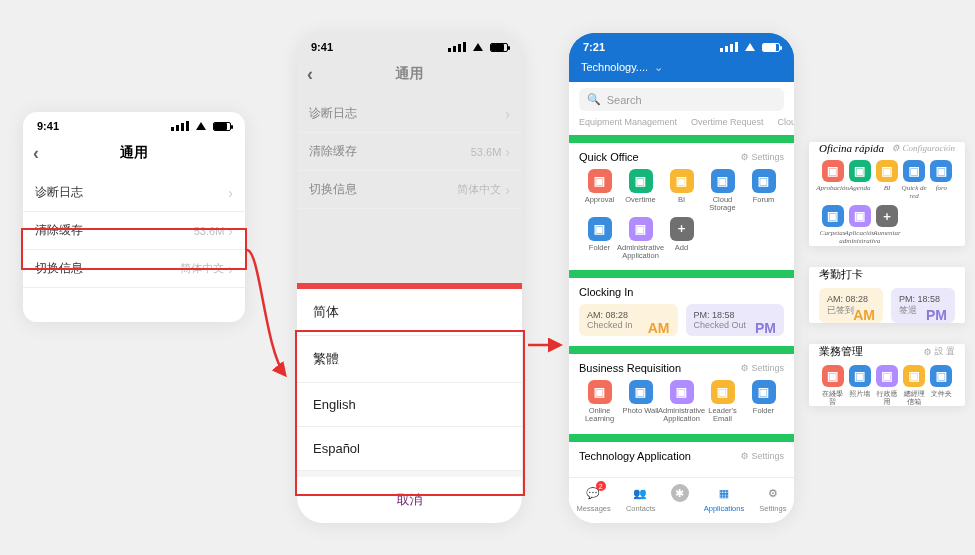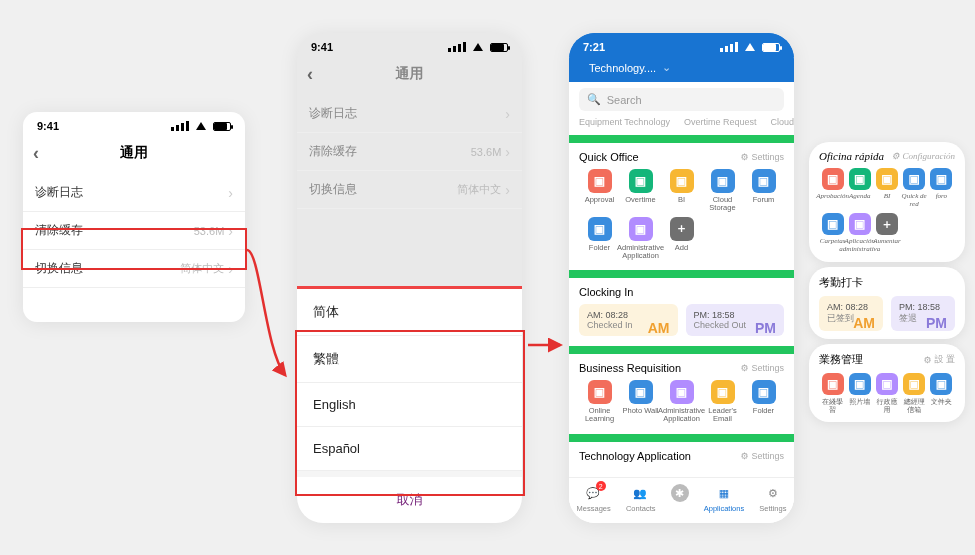--- a/index.html
+++ b/index.html
@@ -42,27 +42,27 @@
   .hdr { display:flex; align-items:center; justify-content:center; position:relative; padding:8px 0 12px; font-size:14px; font-weight:600;}
   .back { position:absolute; left:10px; font-size:18px; color:#666; }
   .row { display:flex; align-items:center; justify-content:space-between; padding:10px 12px; border-bottom:1px solid #eee; font-size:12px;}
   .row .k{color:#333;} .row .v{color:#bbb; font-size:11px;}
   .chev{color:#ccc; font-size:14px; margin-left:4px;}
   .hl { position:absolute; border:2px solid #e3302f; pointer-events:none; }
 
   
   .dim { background:#e9e9e9; }
   .phone2 .row .k, .phone2 .hdr { color:#888; }
-  .sheet { position:absolute; bottom:0; left:0; right:0; background:#fff; border-top:3px solid #ef4444;}
+  .sheet { position:absolute; bottom:0; left:0; right:0; background:#fff; border-top:6px solid #ef4444;}
   .opt { padding:14px 16px; border-bottom:1px solid #eee; font-size:13px; color:#222;}
   .cancel{ text-align:center; padding:14px; font-size:13px; border-top:6px solid #f5f5f5; color:#701a75;}
 
   
   .p3top { background:#1874d2; color:#fff; padding:0 0 2px; }
-  .orgline{ display:flex; align-items:center; gap:6px; padding:4px 20px 6px; font-size:11px; color:#fff;}
+  .orgline{ display:flex; align-items:flex-start; gap:6px; padding:4px 12px 6px; font-size:11px; color:#fff;}
   .orgline .dd{opacity:.7;}
   .search { margin:0 10px 6px; background:#f3f3f3; border-radius:6px; display:flex; align-items:center; gap:6px; padding:5px 8px; font-size:11px; color:#999;}
   .tabs { display:flex; gap:14px; padding:0 10px 8px; font-size:9px; color:#aaa; white-space:nowrap; overflow:hidden;}
   .card { background:#fff; border-top:8px solid #22c55e; padding:8px 10px 10px;}
   .cardhdr{display:flex;justify-content:space-between;align-items:center;font-size:11px; padding-bottom:6px;}
   .settings{font-size:9px;color:#aaa; display:flex; align-items:center; gap:3px;}
   .grid{display:flex;flex-wrap:wrap; gap:4px 0;}
   .app{width:20%; display:flex; flex-direction:column; align-items:center; gap:3px;}
   .app .ic{width:24px;height:24px;border-radius:6px; display:flex;align-items:center;justify-content:center;color:#fff;font-size:12px;font-weight:bold;}
   .app .lb{font-size:7.5px;color:#666;text-align:center; line-height:1.1; min-height:16px;}
@@ -71,21 +71,21 @@
   .clkbox.am{background:#fdf3dd;} .clkbox.pm{background:#ece8fb;}
   .ampm{position:absolute;right:8px;bottom:0;font-size:14px;font-weight:600;}
   .am .ampm{color:#f0a030;} .pm .ampm{color:#8a7ad9;}
   .clkbox .l1{color:#555;} .clkbox .l2{color:#888;}
   .botnav{position:absolute;bottom:0;left:0;right:0;display:flex;justify-content:space-around;padding:6px 0 10px;border-top:1px solid #eee;background:#fff;}
   .nv{display:flex;flex-direction:column;align-items:center;font-size:7.5px;color:#888;gap:2px;}
   .nv.active{color:#1874d2;}
   .nvic{width:18px;height:18px;border-radius:4px;display:flex;align-items:center;justify-content:center;font-size:11px;}
 
   
-  .float { position:absolute; background:#fff; border-radius:20px; box-shadow:0 2px 12px rgba(0,0,0,0.08); padding:8px 10px;}
+  .float { position:absolute; background:#fff; border-radius:2px; box-shadow:0 2px 12px rgba(0,0,0,0.08); padding:0 10px;}
   .float .cardhdr{padding-bottom:6px;}
   .float1{left:809px; top:142px; width:156px;}
   .float2{left:809px; top:267px; width:156px;}
   .float3{left:809px; top:344px; width:156px;}
   .float .grid .app{width:20%;}
   .float .app .ic{width:22px;height:22px;}
   .float .app .lb{font-size:7px;}
   .cursive{font-style:italic;font-family:"Brush Script MT", cursive;}
 
   
@@ -216,21 +216,21 @@
       <span>Technology....</span>
       <span class="dd">⌄</span>
     </div>
   </div>
   <div style="padding-top:6px;background:#fff;">
     <div class="search">
       <span>🔍</span>
       <span>Search</span>
     </div>
     <div class="tabs" id="p3tabs">
-        <span>Equipment Technology</span>
+        <span>Equipment Management</span>
         <span>Overtime Request</span>
         <span>Cloud Sto</span>
       </div>
   </div>
 
   <div class="card">
     <div class="cardhdr">
       <span>Quick Office</span>
       <span class="settings">
           <span>⚙</span>

